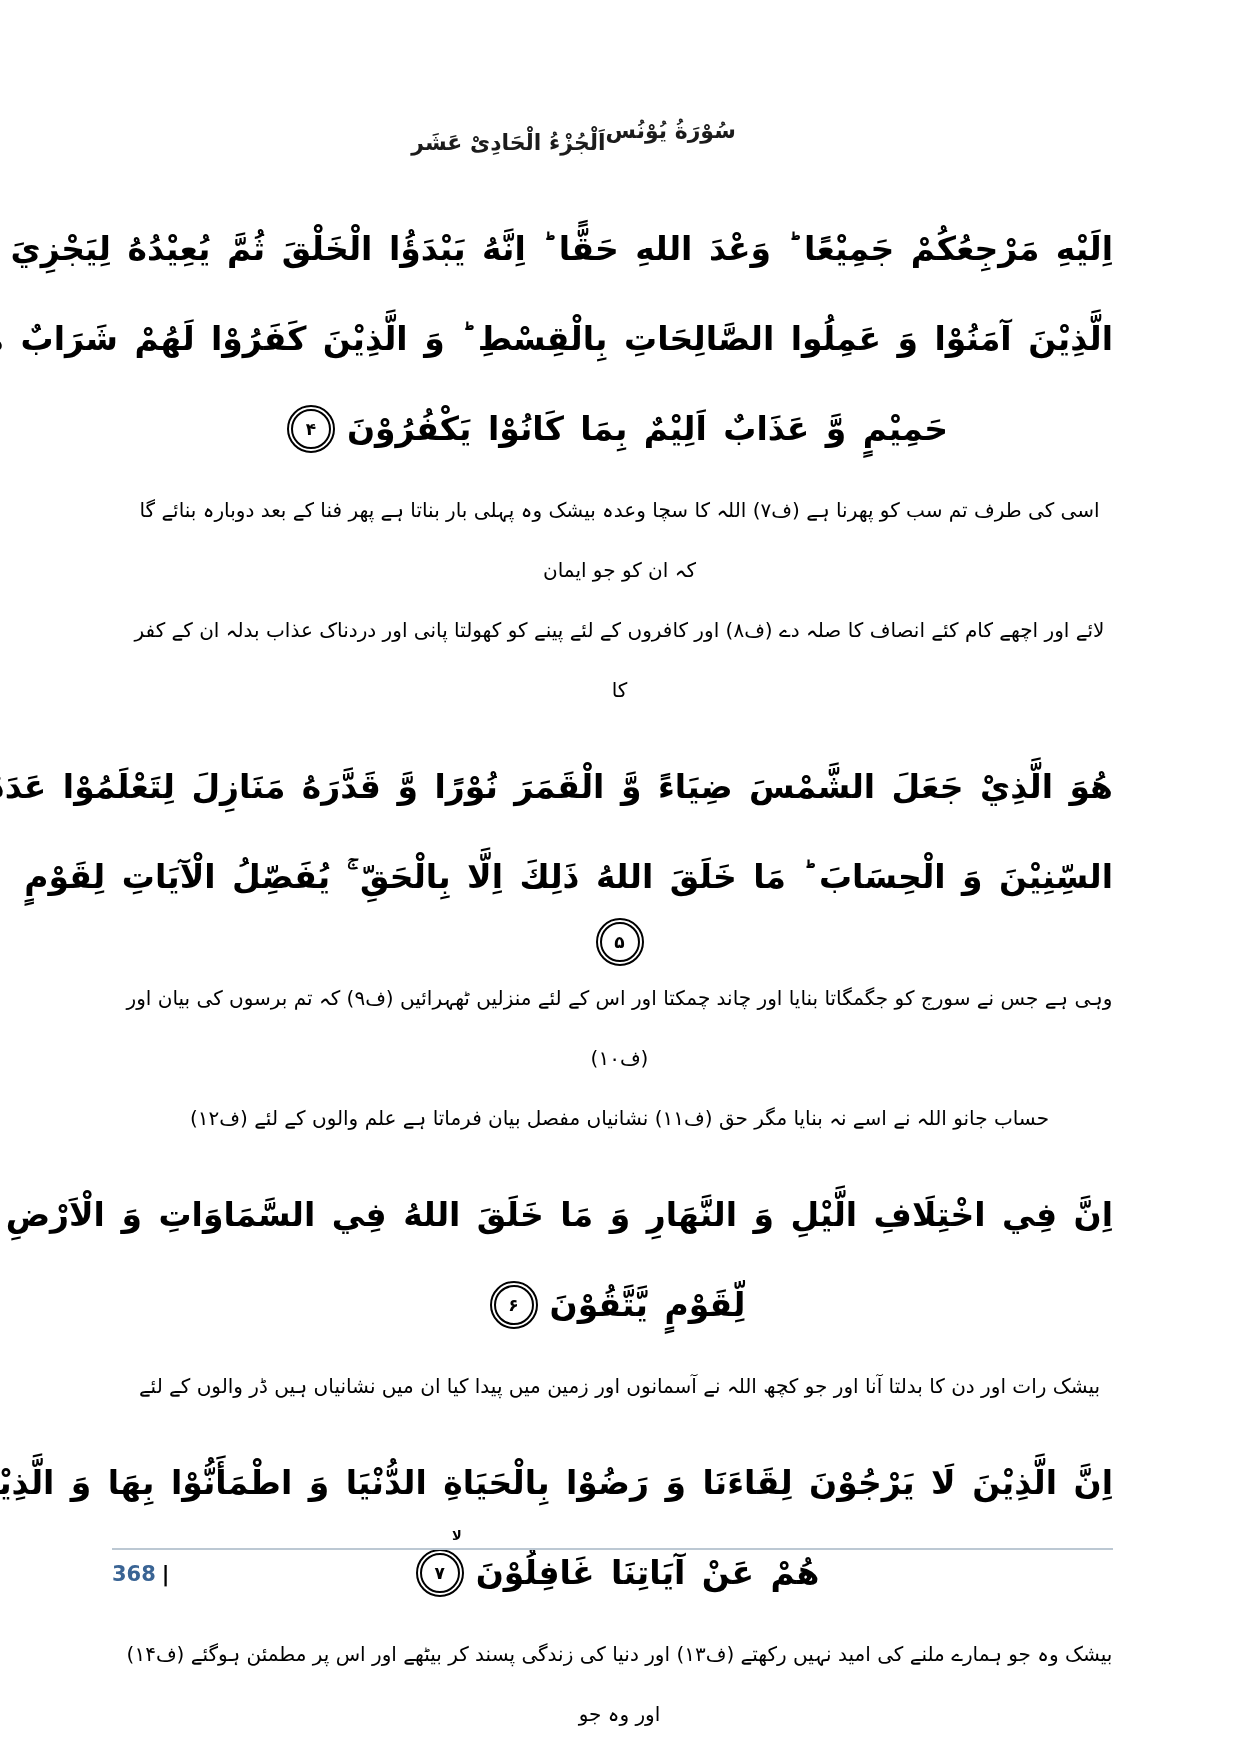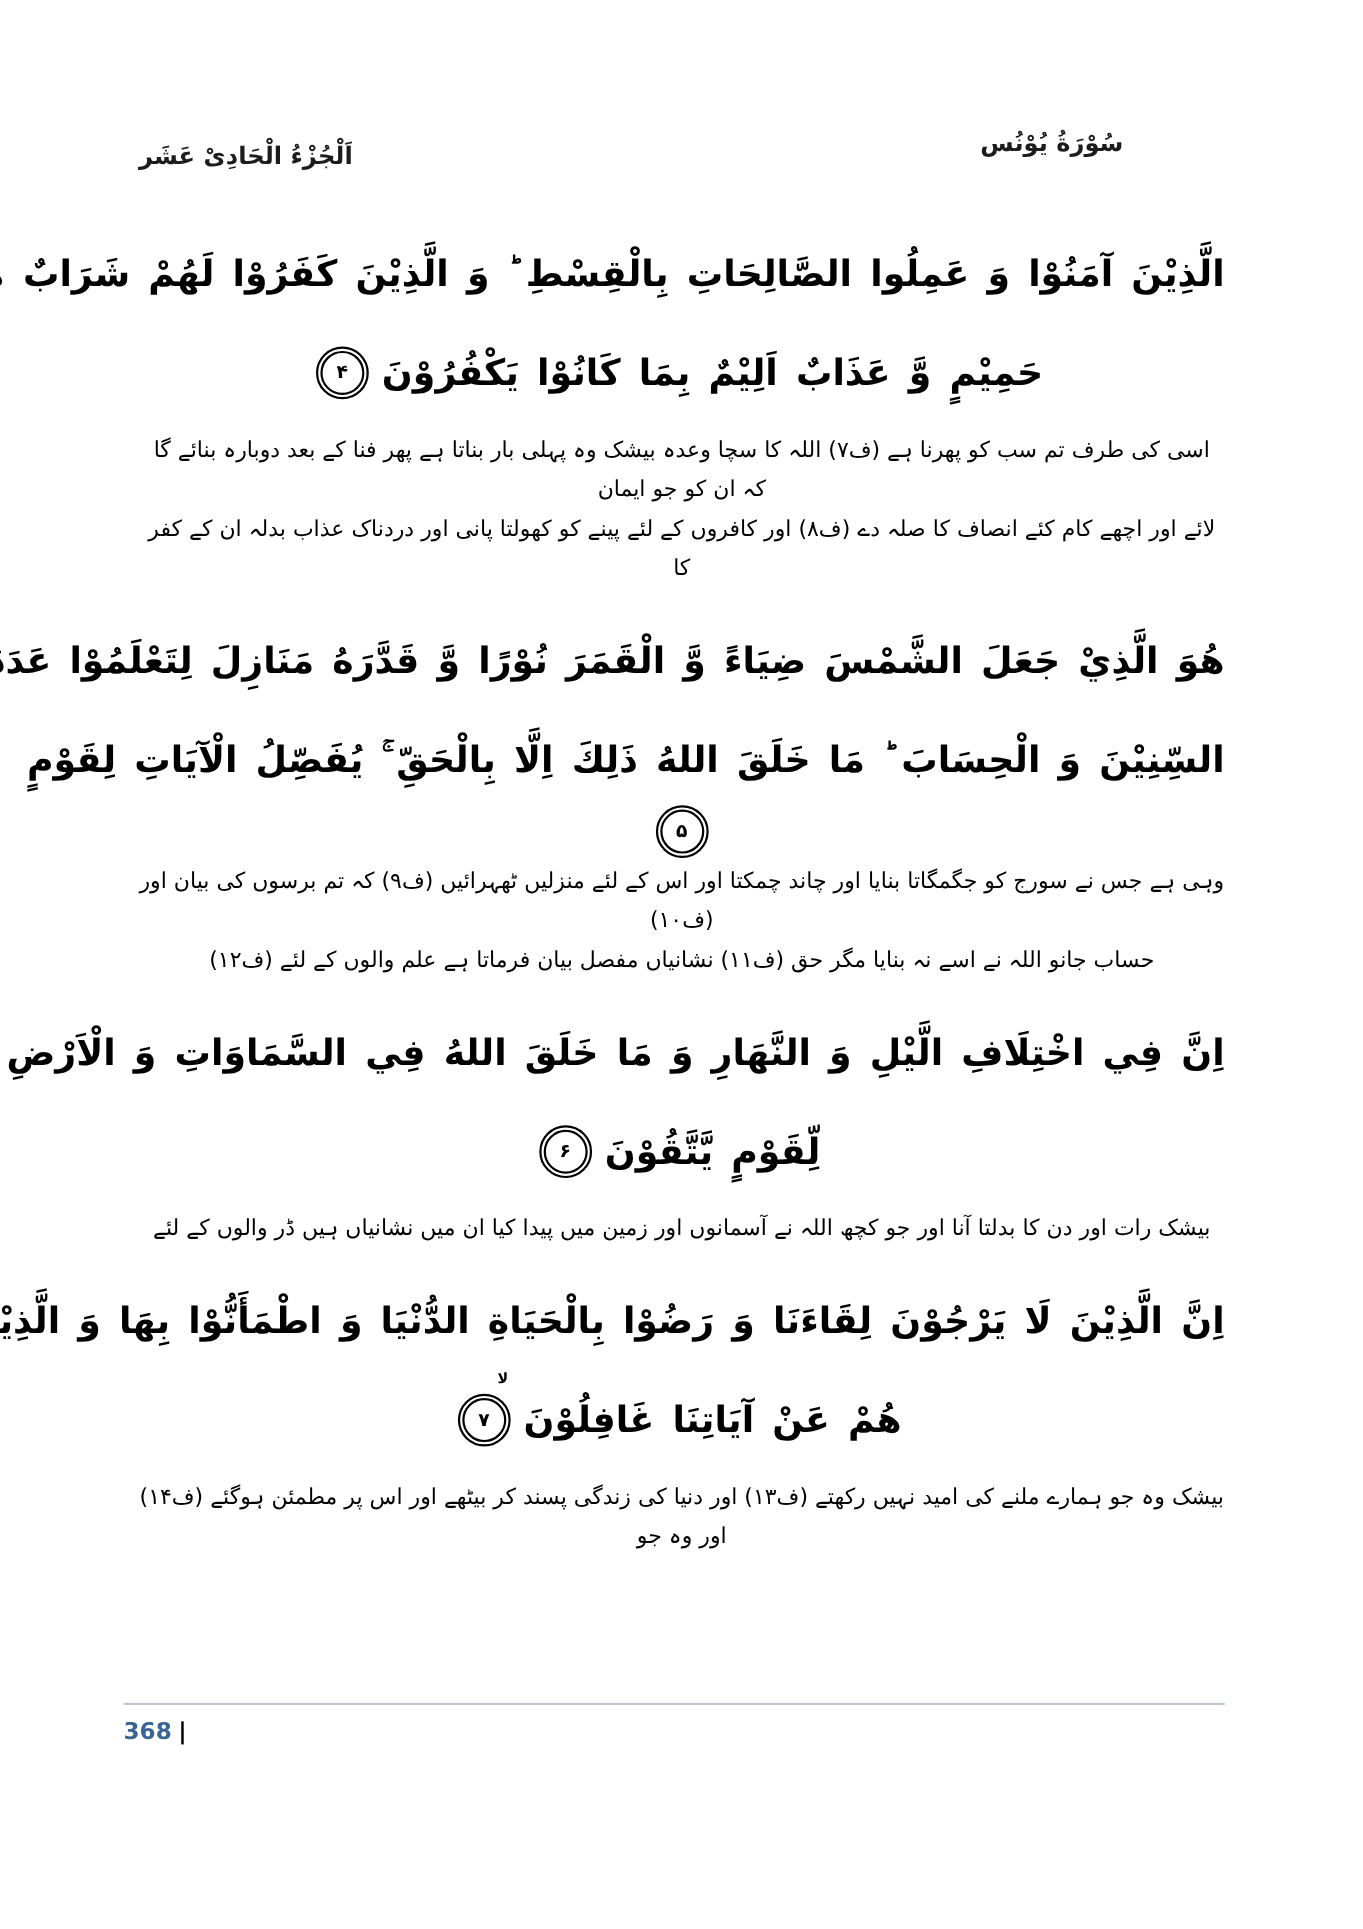--- a/index.html
+++ b/index.html
@@ -11,21 +11,21 @@
     box-sizing:border-box;
     padding:116px 126px 0 126px;
     font-family:"DejaVu Sans", sans-serif;
     color:#000;
     overflow:hidden;
   }
   
   .header {
     direction:ltr;
     display:flex;
-    justify-content:space-between;
+    justify-content:center;
     align-items:flex-start;
     height:66px;
   }
   .callig {
     direction:rtl;
     font-size:22px;
     font-weight:bold;
     color:#1c1c1c;
     letter-spacing:0.5px;
   }
@@ -68,21 +68,21 @@
   .top-mark {
     position:absolute;
     top:-26px; right:-4px;
     font-size:13px;
     font-weight:bold;
   }
   .urdu-line {
     direction:rtl;
     text-align:center;
     font-size:20px;
-    line-height:36px;
+    line-height:60px;
     margin-top:6px;
   }
   .urdu-line + .urdu-line { margin-top:0; }
 
   
   .footer {
     position:absolute;
     left:112px; right:126px;
     top:1548px;
     border-top:2px solid #bcc8d3;
@@ -97,20 +97,21 @@
 <body>
 
 <div class="page">
 
   <div class="header">
     <div class="callig juz">اَلْجُزْءُ الْحَادِیْ عَشَر</div>
     <div class="callig surah">سُوْرَةُ یُوْنُس</div>
   </div>
 
   <div class="verse-block">
+    <div class="ar-line">اِلَيْهِ مَرْجِعُكُمْ جَمِيْعًا ؕ وَعْدَ اللهِ حَقًّا ؕ اِنَّهُ يَبْدَؤُا الْخَلْقَ ثُمَّ يُعِيْدُهُ لِيَجْزِيَ</div>
     <div class="ar-line">الَّذِيْنَ آمَنُوْا وَ عَمِلُوا الصَّالِحَاتِ بِالْقِسْطِ ؕ وَ الَّذِيْنَ كَفَرُوْا لَهُمْ شَرَابٌ مِّنْ</div>
     <div class="ar-line ar-last">
       <span>حَمِيْمٍ وَّ عَذَابٌ اَلِيْمٌ بِمَا كَانُوْا يَكْفُرُوْنَ</span>
       <span class="medallion">
         <span>۴</span>
       </span>
     </div>
     <div class="urdu-line">اسی کی طرف تم سب کو پھرنا ہے (ف۷) اللہ کا سچا وعدہ بیشک وہ پہلی بار بناتا ہے پھر فنا کے بعد دوبارہ بنائے گا کہ ان کو جو ایمان</div>
     <div class="urdu-line">لائے اور اچھے کام کئے انصاف کا صلہ دے (ف۸) اور کافروں کے لئے پینے کو کھولتا پانی اور دردناک عذاب بدلہ ان کے کفر کا</div>
   </div>

